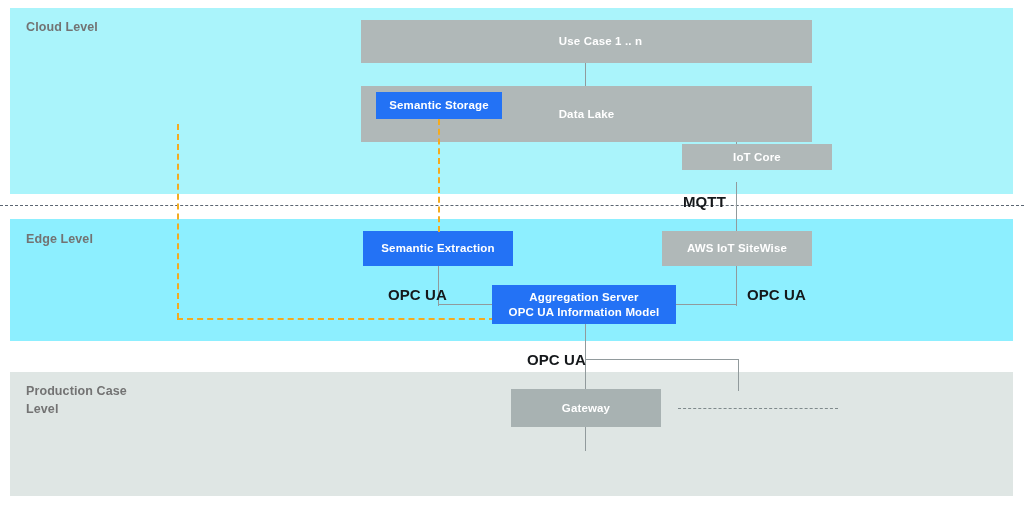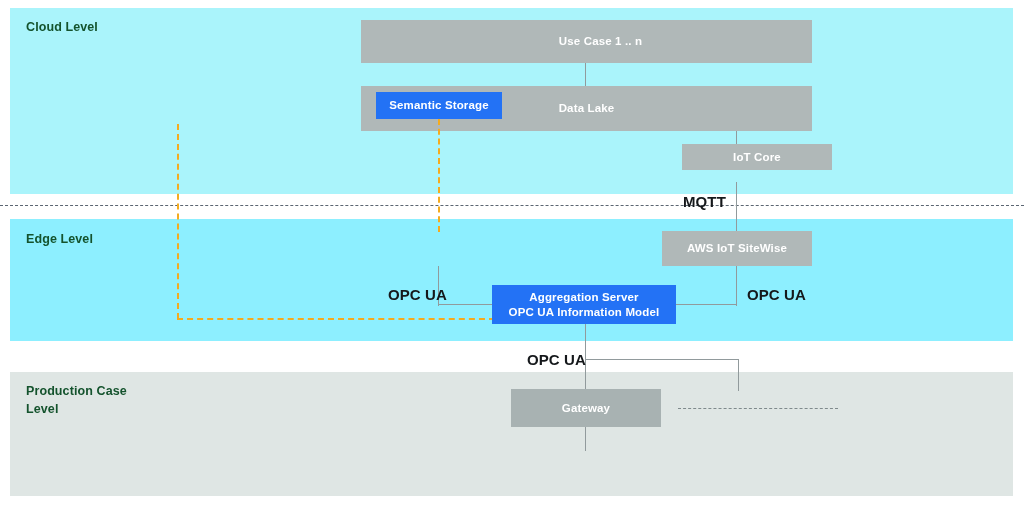--- a/index.html
+++ b/index.html
@@ -20,21 +20,21 @@
   .band {
     position: absolute;
     box-sizing: border-box;
   }
   .band-cloud { left: 10px;  top: 8px;   width: 1003px; height: 186px; background: #aaf4fb; }
   .band-edge  { left: 10px;  top: 219px; width: 1003px; height: 122px; background: #8defff; }
   .band-prod  { left: 10px;  top: 372px; width: 1003px; height: 124px; background: #dfe6e4; }
 
   .band-title {
     position: absolute;
-    color: #14532d;
+    color: #737373;
     font-size: 12.5px;
     font-weight: bold;
     letter-spacing: .1px;
     line-height: 18px;
     white-space: pre-line;
   }
   .band-title.cloud { left: 26px; top: 18px; }
   .band-title.edge  { left: 26px; top: 230px; }
   .band-title.prod  { left: 26px; top: 382px; }
 
@@ -62,21 +62,21 @@
     line-height: 15px;
     letter-spacing: .15px;
     z-index: 5;
   }
   .box.gray  { background: #b0b8b8; }
   .box.gray2 { background: #a8b2b2; }
   .box.blue  { background: #2372f5; }
 
   .b-usecase  { left: 361px; top: 20px;  width: 451px; height: 43px; padding-left: 28px; }
   .b-ualib    { left: 80px;  top: 86px;  width: 192px; height: 38px; }
-  .b-datalake { left: 361px; top: 86px;  width: 451px; height: 45px; }
+  .b-datalake { left: 361px; top: 86px;  width: 451px; height: 56px; }
   .b-semstore { left: 376px; top: 92px;  width: 126px; height: 27px; z-index: 7; }
   .b-iotcore  { left: 662px; top: 144px; width: 150px; height: 26px; margin-left: 20px; }
   .b-semextr  { left: 363px; top: 231px; width: 150px; height: 35px; }
   .b-sitewise { left: 662px; top: 231px; width: 150px; height: 35px; }
   .b-aggr     { left: 492px; top: 285px; width: 184px; height: 39px; z-index: 8; }
   .b-gateway  { left: 511px; top: 389px; width: 150px; height: 38px; }
   .b-device   { left: 511px; top: 450px; width: 150px; height: 38px; }
 
   
   .conn {
@@ -182,20 +182,21 @@
 
   <div class="odash odash-v o1"></div>
   <div class="odash odash-v o2"></div>
   <div class="odash odash-h o3"></div>
 
   <div class="box gray b-usecase">Use Case 1 .. n</div>
   <div class="box gray b-datalake">Data Lake</div>
   <div class="box blue b-semstore">Semantic Storage</div>
   <div class="box gray b-iotcore">IoT Core</div>
 
+  <div class="box blue b-semextr">Semantic Extraction</div>
   <div class="box gray b-sitewise">AWS IoT SiteWise</div>
   <div class="box blue b-aggr" style="white-space: pre-line;">Aggregation Server
 OPC UA Information Model</div>
 
   <div class="box gray2 b-gateway">Gateway</div>
 
   <div class="edge-label lbl-mqtt">MQTT</div>
   <div class="edge-label lbl-opcua-1">OPC UA</div>
   <div class="edge-label lbl-opcua-2">OPC UA</div>
   <div class="edge-label lbl-opcua-3">OPC UA</div>

